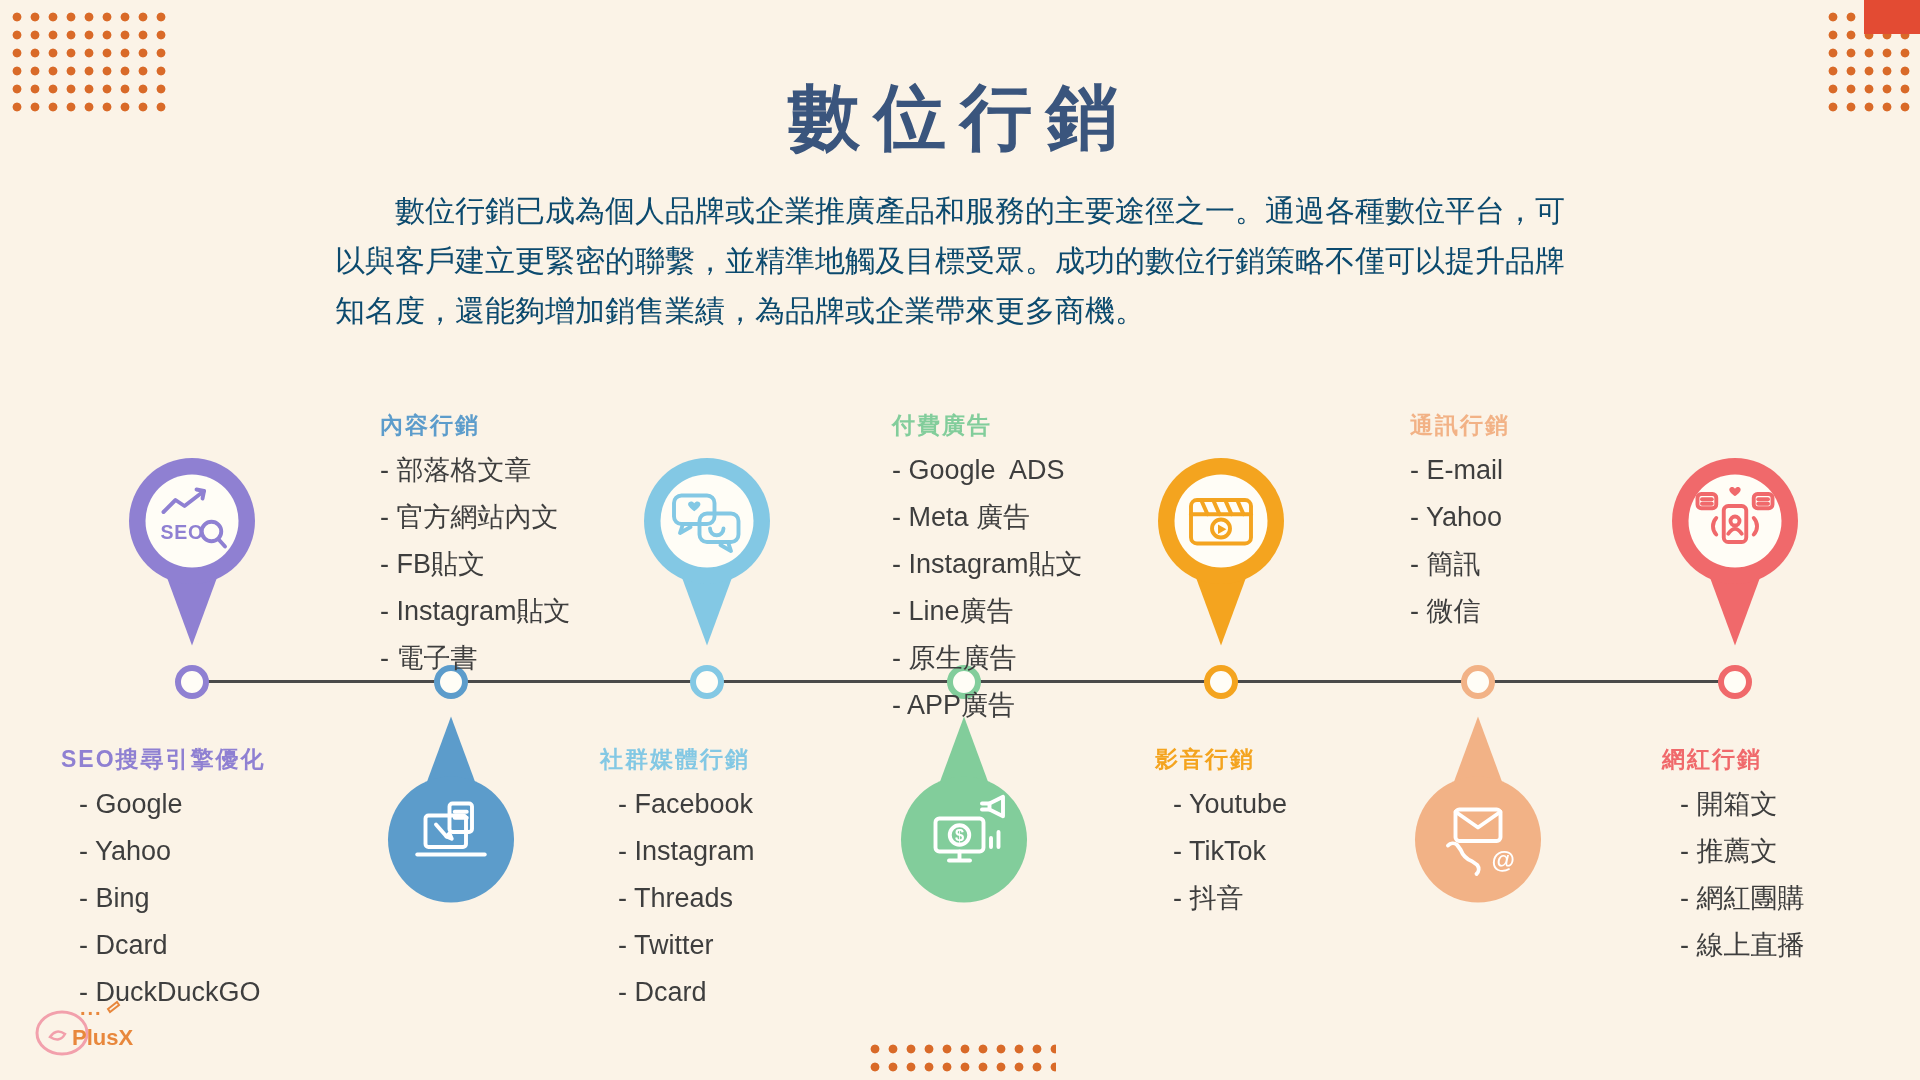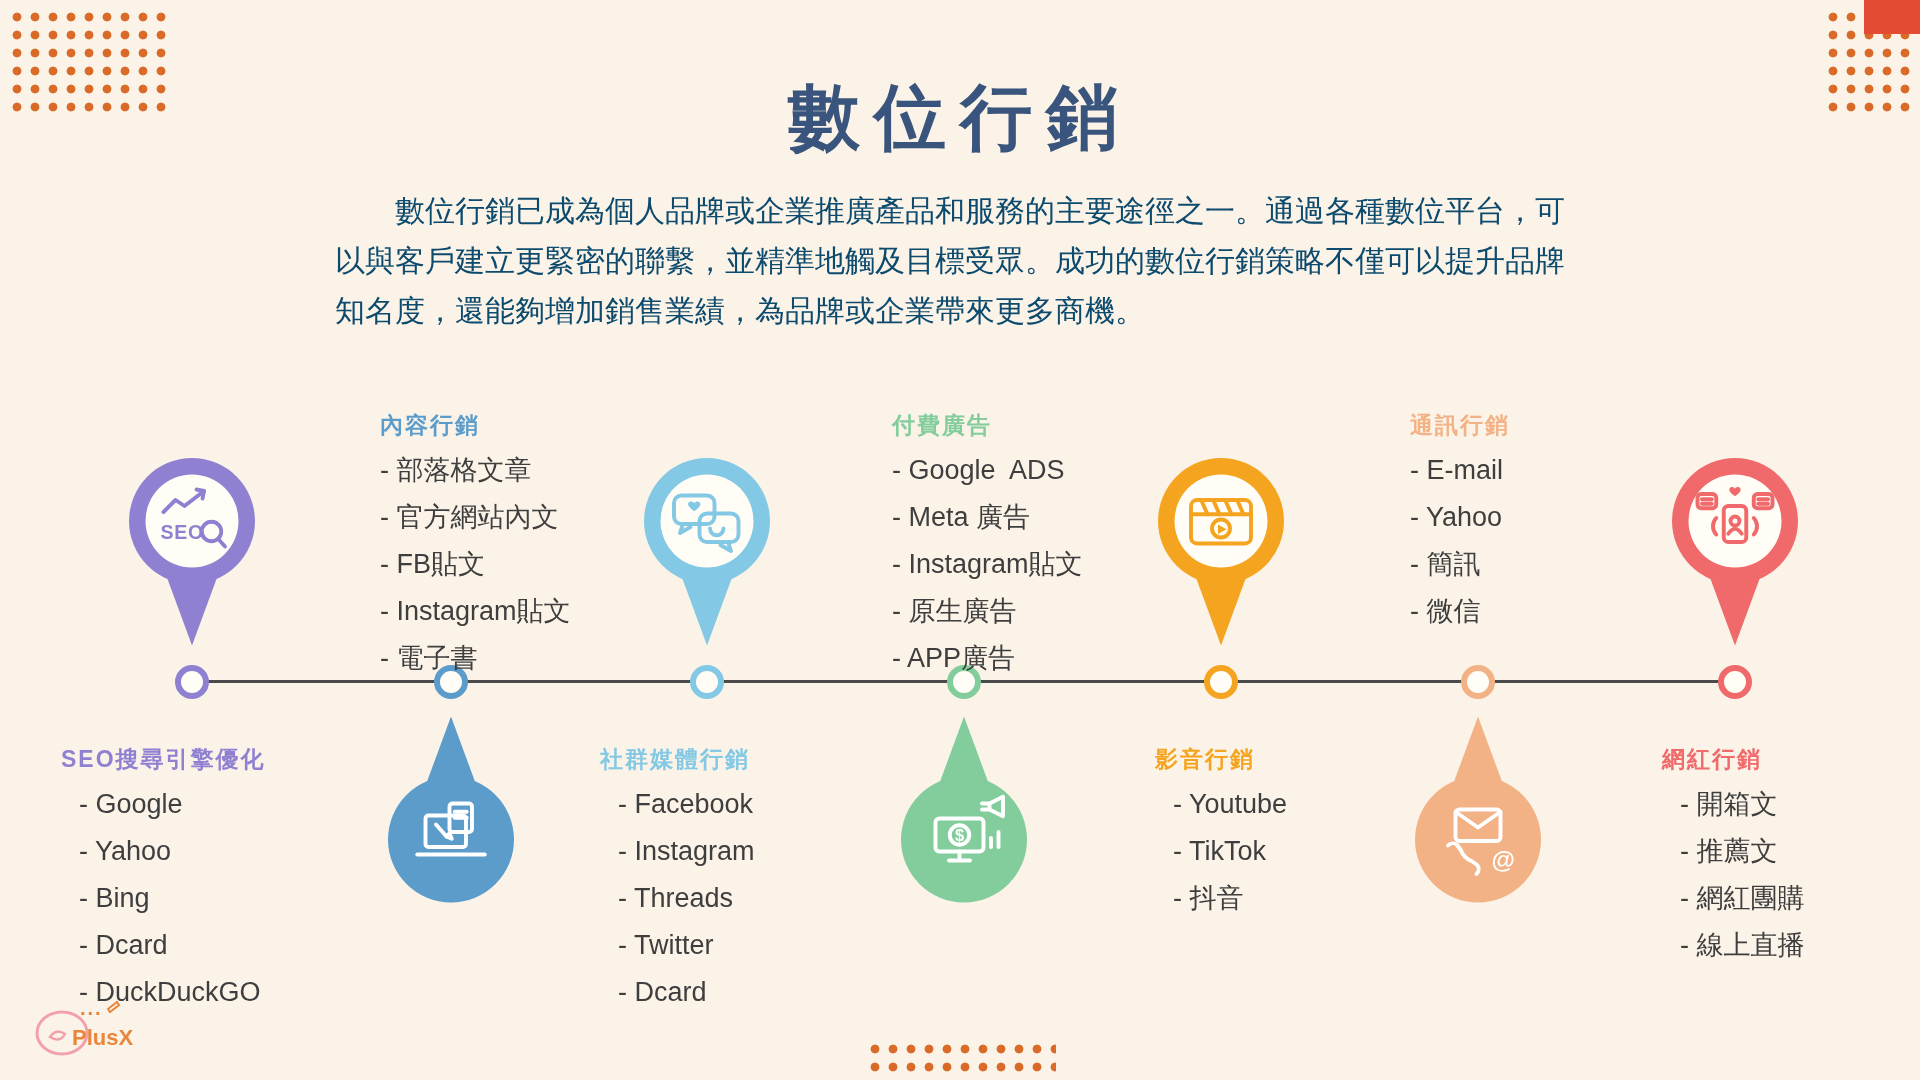--- a/index.html
+++ b/index.html
@@ -157,20 +157,21 @@
 </div>
 
 <div class="node" style="left: 964px; --c: #82CD9B;">
   <div class="ring"></div>
   <div class="node-text above" style="left:-72px">
     <div class="node-title">付費廣告</div>
     <ul class="items">
         <li>- Google  ADS</li>
         <li>- Meta 廣告</li>
         <li>- Instagram貼文</li>
+        <li>- Line廣告</li>
         <li>- 原生廣告</li>
         <li>- APP廣告</li>
       </ul>
   </div>
   <div class="pin pin-below">
     <svg class="pin-svg" viewBox="0 0 100 130">
       <path class="fill-c" d="M29 60 L71 60 L50 3 Z"></path>
       <circle class="fill-c" cx="50" cy="85" r="42"></circle>
       <g class="stroke-w">
         <rect x="31" y="71" width="32" height="22" rx="2.5"></rect>

